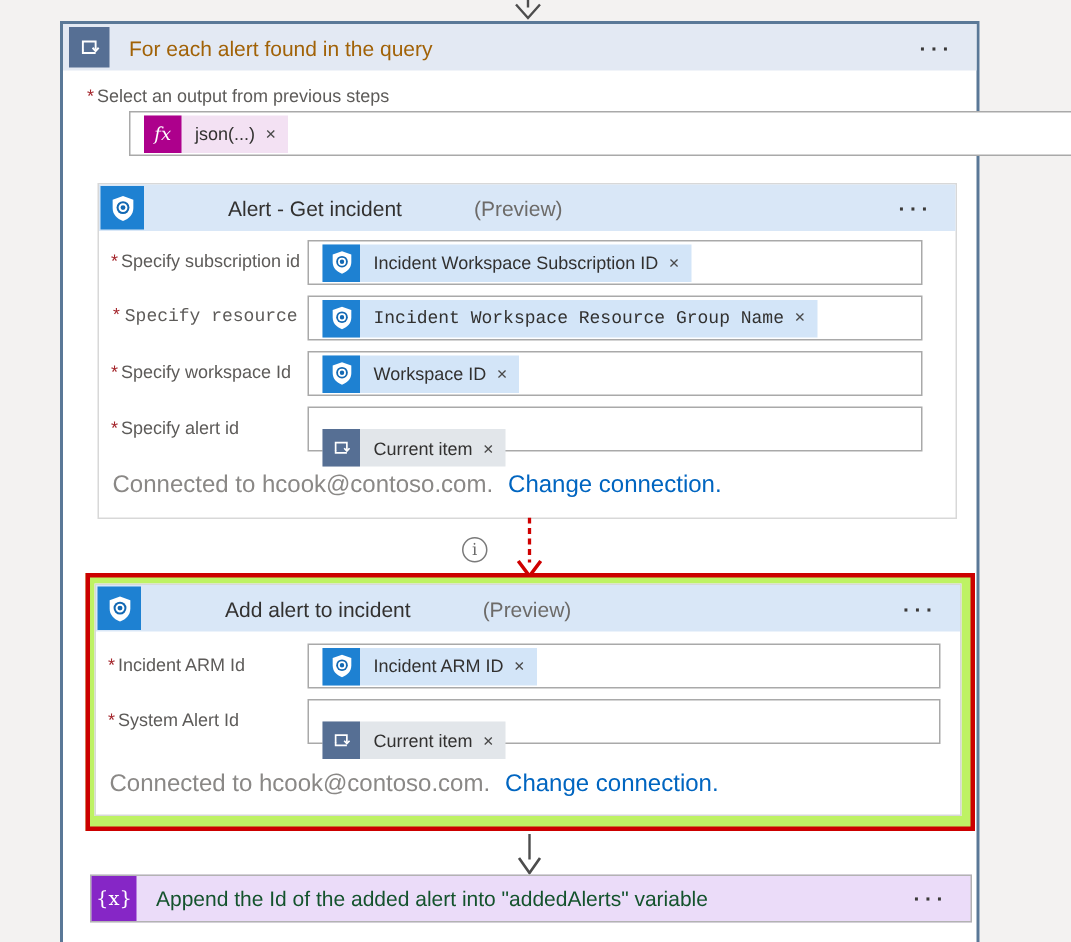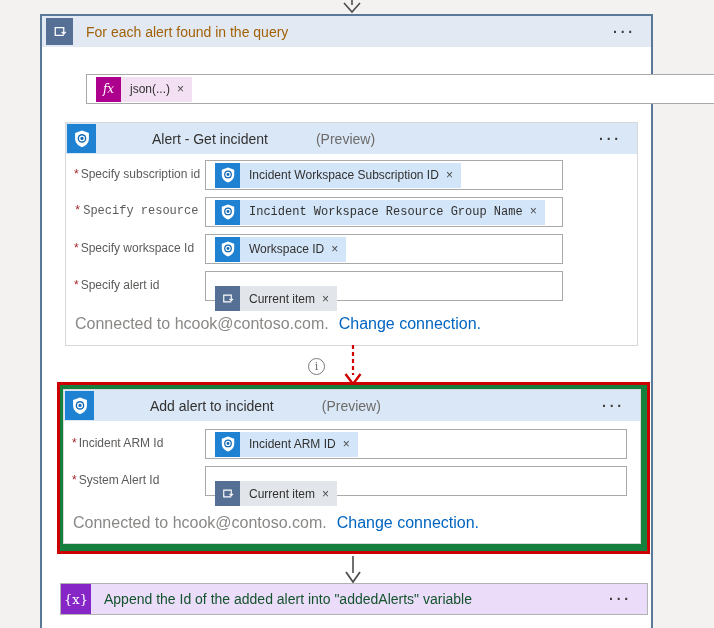--- a/index.html
+++ b/index.html
@@ -37,33 +37,33 @@
   
   .action-card { position:absolute; background:#fff; border:1px solid #d8d8d8; }
   .card-header { position:absolute; left:0; top:0; right:0; height:31px; background:#d9e7f7;
                  display:flex; align-items:center; cursor:pointer;gap:43px; }
   .card-header .hdr-icon { margin-left:1px; width:29px; height:29px; }
   .card-title { margin-left:13px; font-size:14px; color:#323130; }
   .badge { margin-left:5px; font-size:14px; color:#6d6b69; }
 
   .frow { position:absolute; left:0; right:0; height:30px; }
   .flabel { position:absolute; left:8px; top:7px; font-size:12px; color:#5d5b59; white-space:nowrap; }
-  .finput { position:absolute; left:139px; width:358px; height:30px; }
+  .finput { position:absolute; left:139px; width:410px; height:30px; }
   .add-grid .finput { left:141px; width:422px; }
 
   .connected { position:absolute; left:9px; font-size:16px; color:#8a8886; }
   .connected a { color:#0065c0; text-decoration:none; margin-left:10px; cursor:pointer; }
 
   .alert-card { left:23px; top:106px; width:573px; height:224px; }
   .r1 { top:37px; } .r2 { top:74px;font-family:Liberation Mono, monospace; } .r3 { top:111px; } .r4 { top:148px; }
   .alert-card .connected { top:192px; }
 
   
   .selected-box { position:absolute; left:15px; top:366px; width:593px; height:172px;
-                  background:#15803d; border:3px solid #cc0000; }
+                  background:#bef264; border:3px solid #cc0000; }
   .add-card { left:3px; top:4px; width:578px; height:155px; border:1px solid #d8d8d8; }
   .a1 { top:39px; } .a2 { top:76px; }
   .add-card .connected { top:124px; }
 
   .info { position:absolute; left:266px; top:342px; width:17px; height:17px; border:1.5px solid #7a7a7a;
           border-radius:50%; display:flex; align-items:center; justify-content:center;
           font-family:"DejaVu Serif", serif; font-size:11px; color:#6a6a6a; cursor:pointer; }
 
   
   .append-card { position:absolute; left:18px; top:567px; width:588px; height:32px;
@@ -89,20 +89,21 @@
         <svg width="17" height="17" viewBox="0 0 20 20" fill="none" stroke="#fff" stroke-width="1.5">
           <path d="M5 12.5 V5.5 H15 V12"></path>
           <path d="M12.6 10.4 L15 13 L17.4 10.4"></path>
           <path d="M15 14.5 H5 V12"></path>
         </svg>
       </span>
       <span class="scope-title">For each alert found in the query</span>
       <span class="more">···</span>
     </div>
 
+    <div class="out-label"><span class="req">*</span><span>Select an output from previous steps</span></div>
 
     <div class="tinput expr-input">
       <span class="pill expr">
         <span class="picon">fx</span>
         <span class="ptxt">json(...)</span>
         <span class="pclose">×</span>
       </span>
     </div>
 
     <div class="action-card alert-card">

